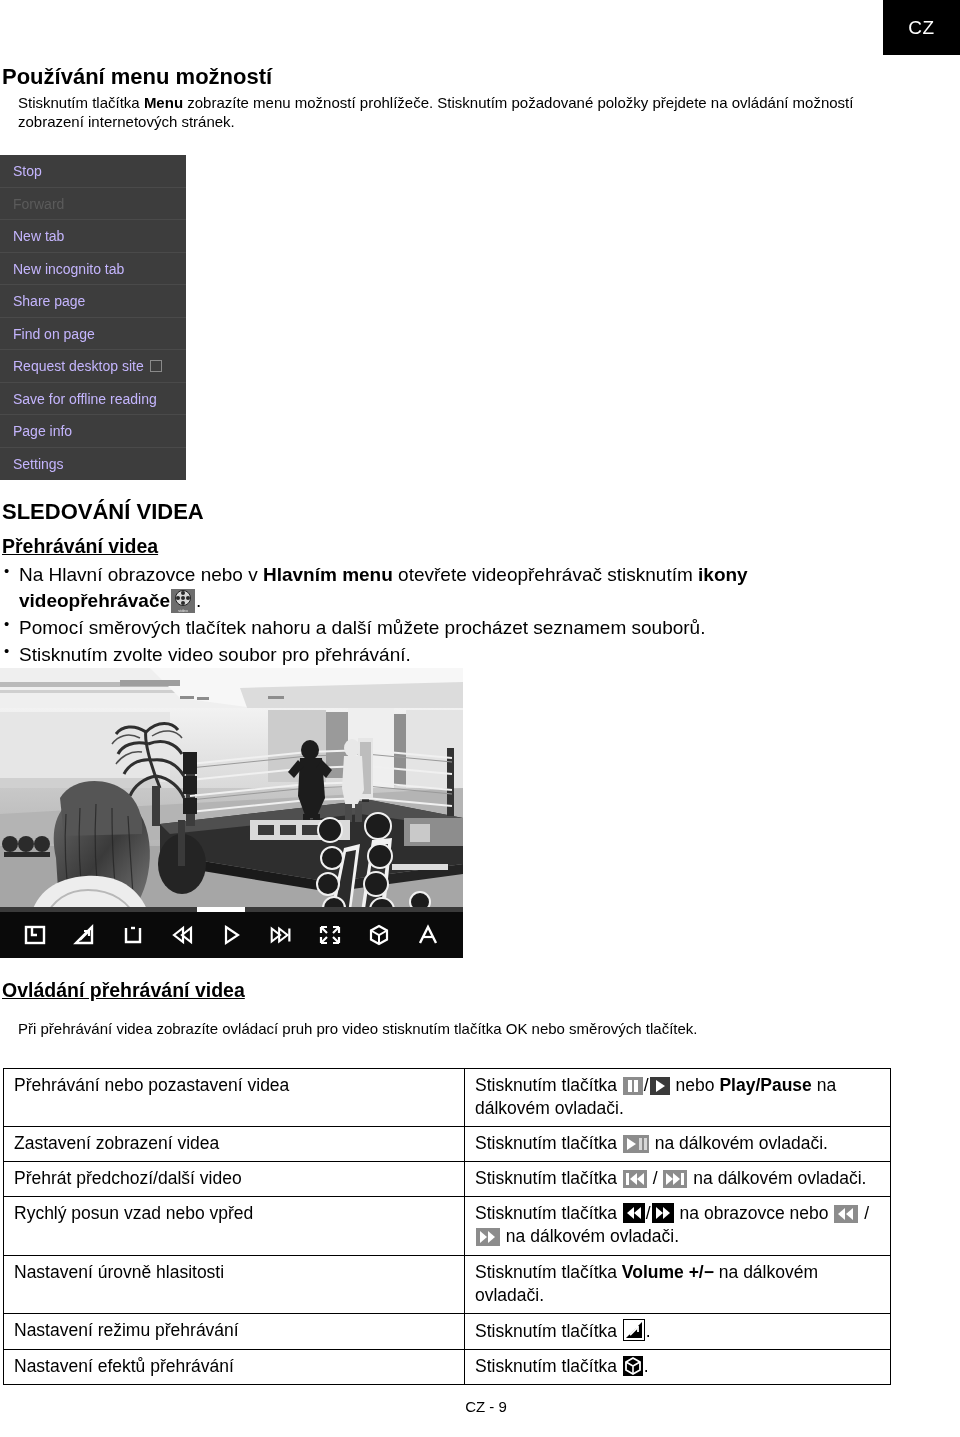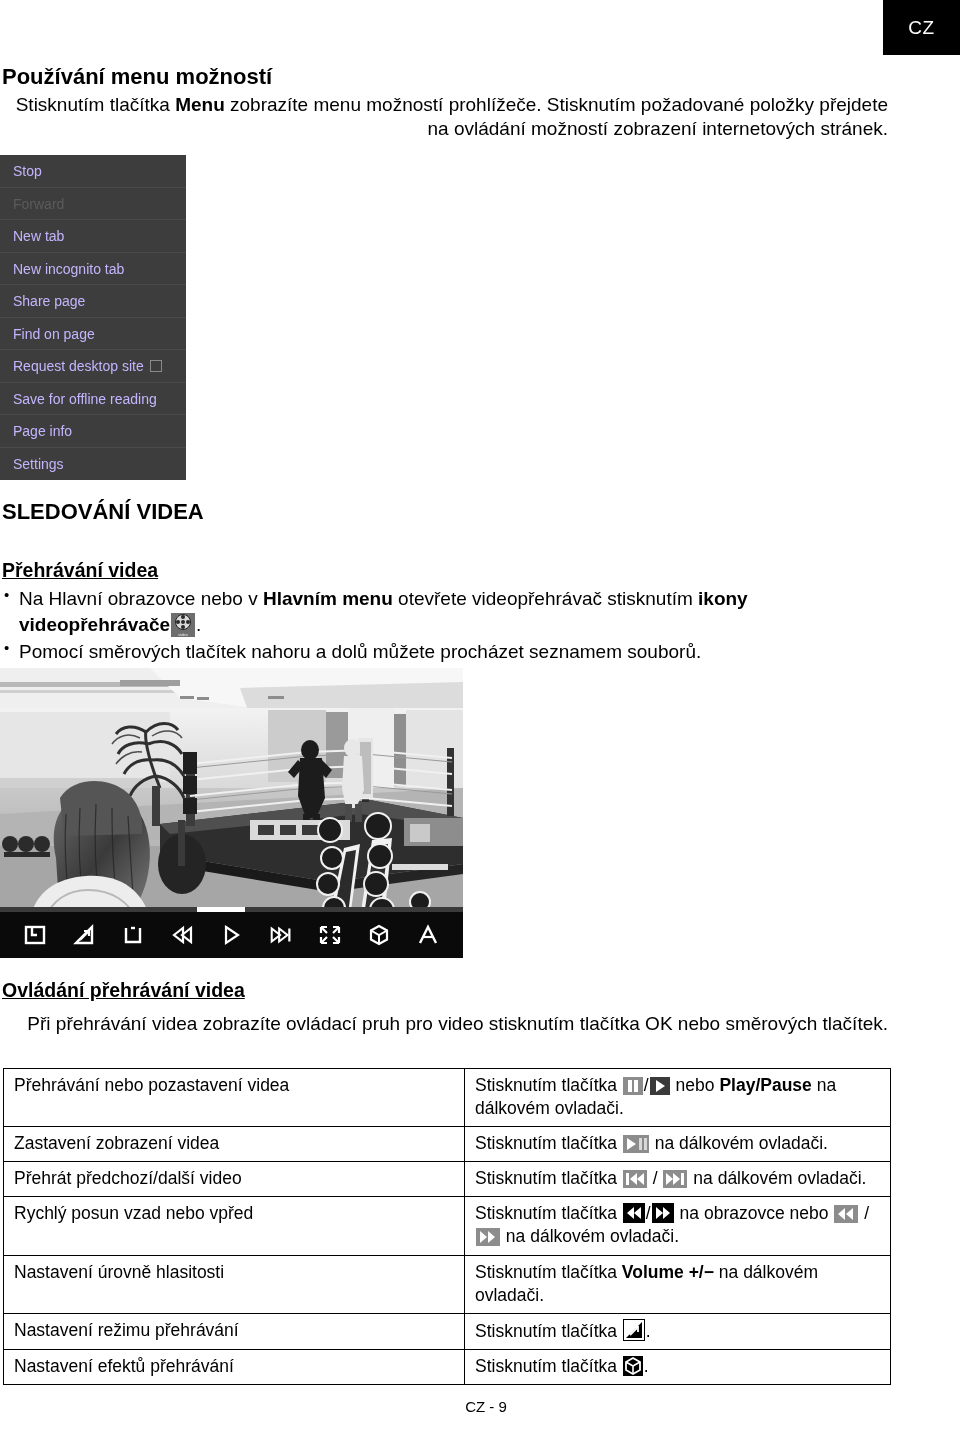--- a/index.html
+++ b/index.html
@@ -32,24 +32,23 @@
     letter-spacing: 0.5px;
   }
 
   h2.section-title {
     font-size: 22px;
     font-weight: bold;
     margin: 0;
     line-height: 1.26;
   }
   p.body-text {
-    font-size: 19px;
-    margin: 9px;
+    font-size: 15px;
+    margin: 16px;
     line-height: 1.30;
-    text-align: right;
   }
 
   .intro {
     position: absolute;
     left: 2px;
     top: 63px;
     width: 895px;
   }
   .intro .body-text { margin-top: 2px; }
 
@@ -85,21 +84,21 @@
     top: -1px;
   }
 
   
   .watch-block {
     position: absolute;
     left: 2px;
     top: 498px;
     width: 895px;
   }
-  .watch-block h2 { margin-bottom: 32px; }
+  .watch-block h2 { margin-bottom: 8px; }
   .sub-title {
     font-size: 19.5px;
     font-weight: bold;
     margin: 0 0 4px 0;
     line-height: 1.26;
     text-decoration: underline;
   }
   ul.bullets {
     list-style: none;
     margin: 0;
@@ -298,21 +297,21 @@
   <div class="menu-item"><span>Save for offline reading</span></div>
   <div class="menu-item"><span>Page info</span></div>
   <div class="menu-item" style="border-bottom:none"><span>Settings</span></div>
 </div>
 
 <div class="watch-block">
   <h2 class="section-title">SLEDOVÁNÍ VIDEA</h2>
   <div class="sub-title">Přehrávání videa</div>
   <ul class="bullets">
     <li><span>Na Hlavní obrazovce nebo v </span><b>Hlavním menu</b><span> otevřete videopřehrávač stisknutím </span><b>ikony videopřehrávače</b><span class="reel-icon"><span class="reel-outer"></span><span class="reel-h1"></span><span class="reel-h2"></span><span class="reel-h3"></span><span class="reel-h4"></span><span class="reel-hub"></span><span class="reel-lbl">video</span></span><span>.</span></li>
-    <li>Pomocí směrových tlačítek nahoru a dolů můžete procházet seznamem souborů.</li>
+    <li>Pomocí směrových tlačítek nahoru a další můžete procházet seznamem souborů.</li>
     <li>Stisknutím zvolte video soubor pro přehrávání.</li>
   </ul>
 </div>
 
 <div class="video-still">
   <svg class="vs-scene" viewBox="0 0 463 290" preserveAspectRatio="none">
     <defs>
       <linearGradient id="sky" x1="0" y1="0" x2="0" y2="1">
         <stop offset="0" stop-color="#f2f2f2"></stop>
           <stop offset="1" stop-color="#d6d6d6"></stop>

